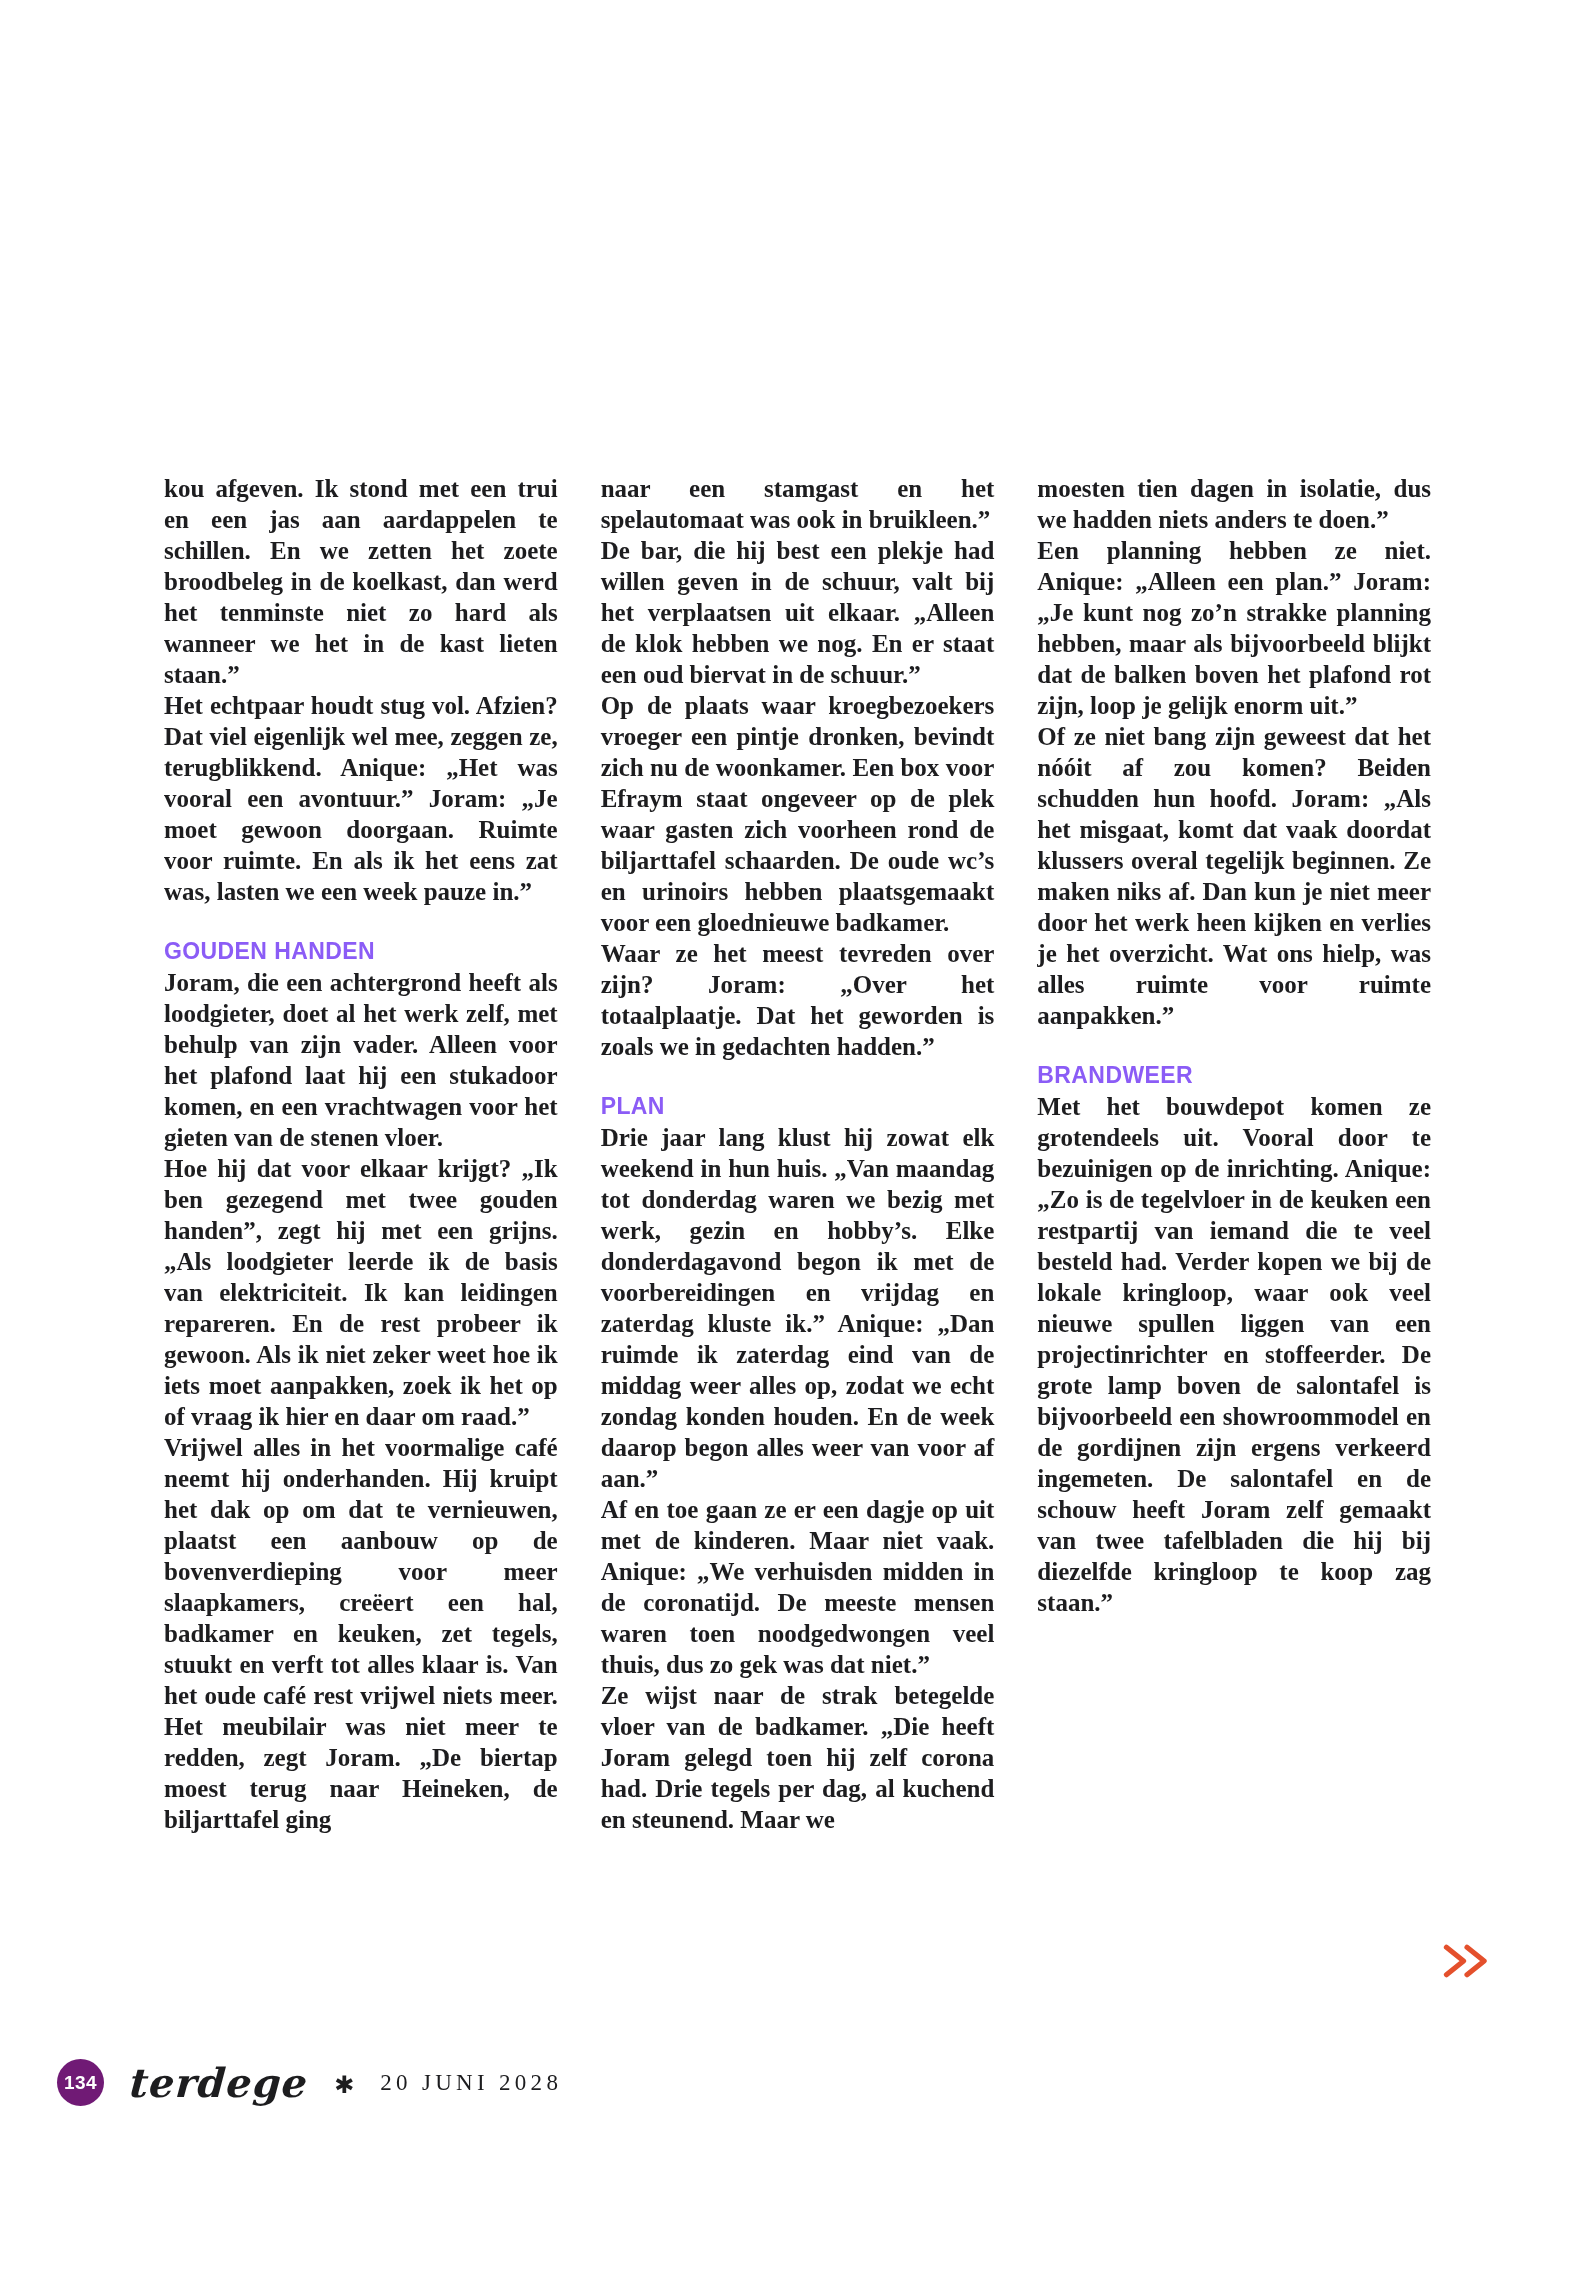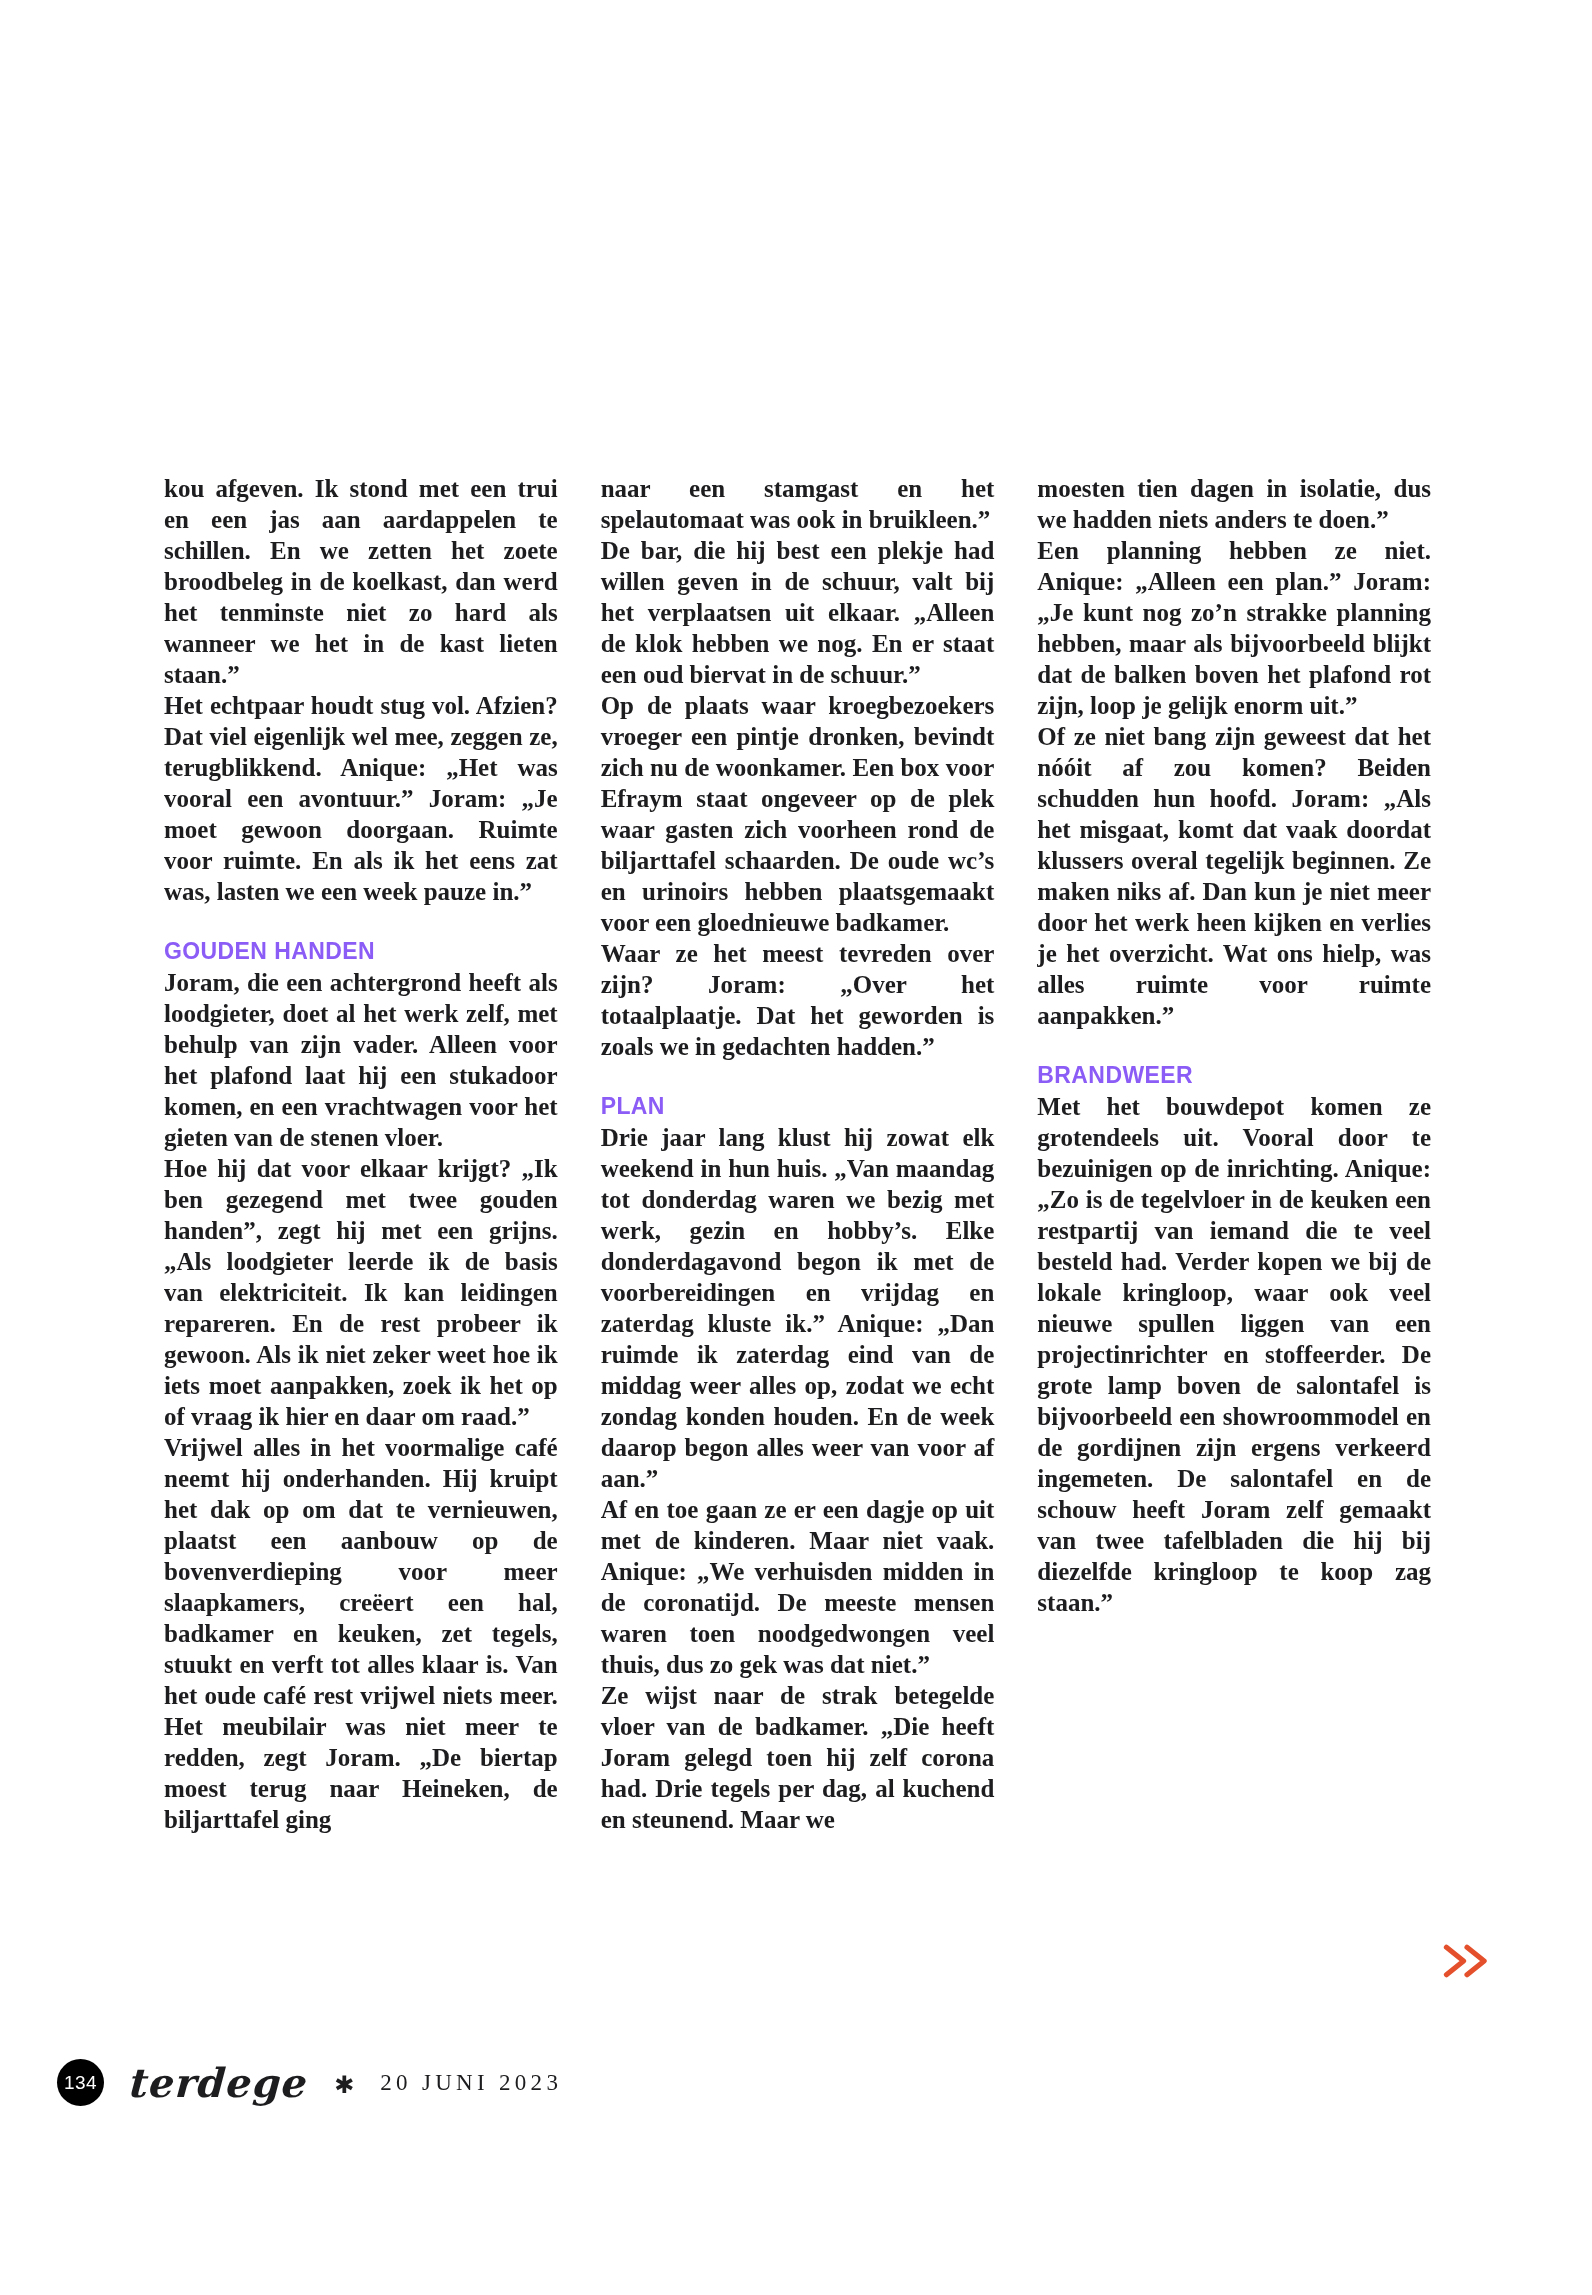--- a/index.html
+++ b/index.html
@@ -58,27 +58,27 @@
     left: 57px;
     top: 2059px;
     display: flex;
     align-items: center;
     gap: 26px;
   }
   .page-badge {
     width: 47px;
     height: 47px;
     border-radius: 50%;
-    background: #000000;
+    background: #701a75;
     color: #ffffff;
     display: flex;
     align-items: center;
     justify-content: center;
     font-family: "Liberation Sans", sans-serif;
-    font-weight: normal;
+    font-weight: bold;
     font-size: 19px;
     letter-spacing: 0.4px;
   }
   .magazine-logo {
     font-family: "DejaVu Serif", serif;
     font-style: italic;
     font-weight: bold;
     font-size: 40px;
     letter-spacing: 0.9px;
     transform: skewX(-4deg);
@@ -133,17 +133,17 @@
     <svg width="48" height="36" viewBox="0 0 56 42" xmlns="http://www.w3.org/2000/svg">
       <path d="M4 5 L24 21 L4 37" fill="none" stroke="#e4502c" stroke-width="6" stroke-linecap="round" stroke-linejoin="round"></path>
       <path d="M28 5 L48 21 L28 37" fill="none" stroke="#e4502c" stroke-width="6" stroke-linecap="round" stroke-linejoin="round"></path>
     </svg>
   </div>
 
   <footer class="footer">
     <div class="page-badge">134</div>
     <div class="magazine-logo">terdege</div>
     <div class="footer-star">✱</div>
-    <div class="footer-date">20 JUNI 2023</div>
+    <div class="footer-date">20 JUNI 2028</div>
   </footer>
 
 </div>
 
 
 </body></html>

